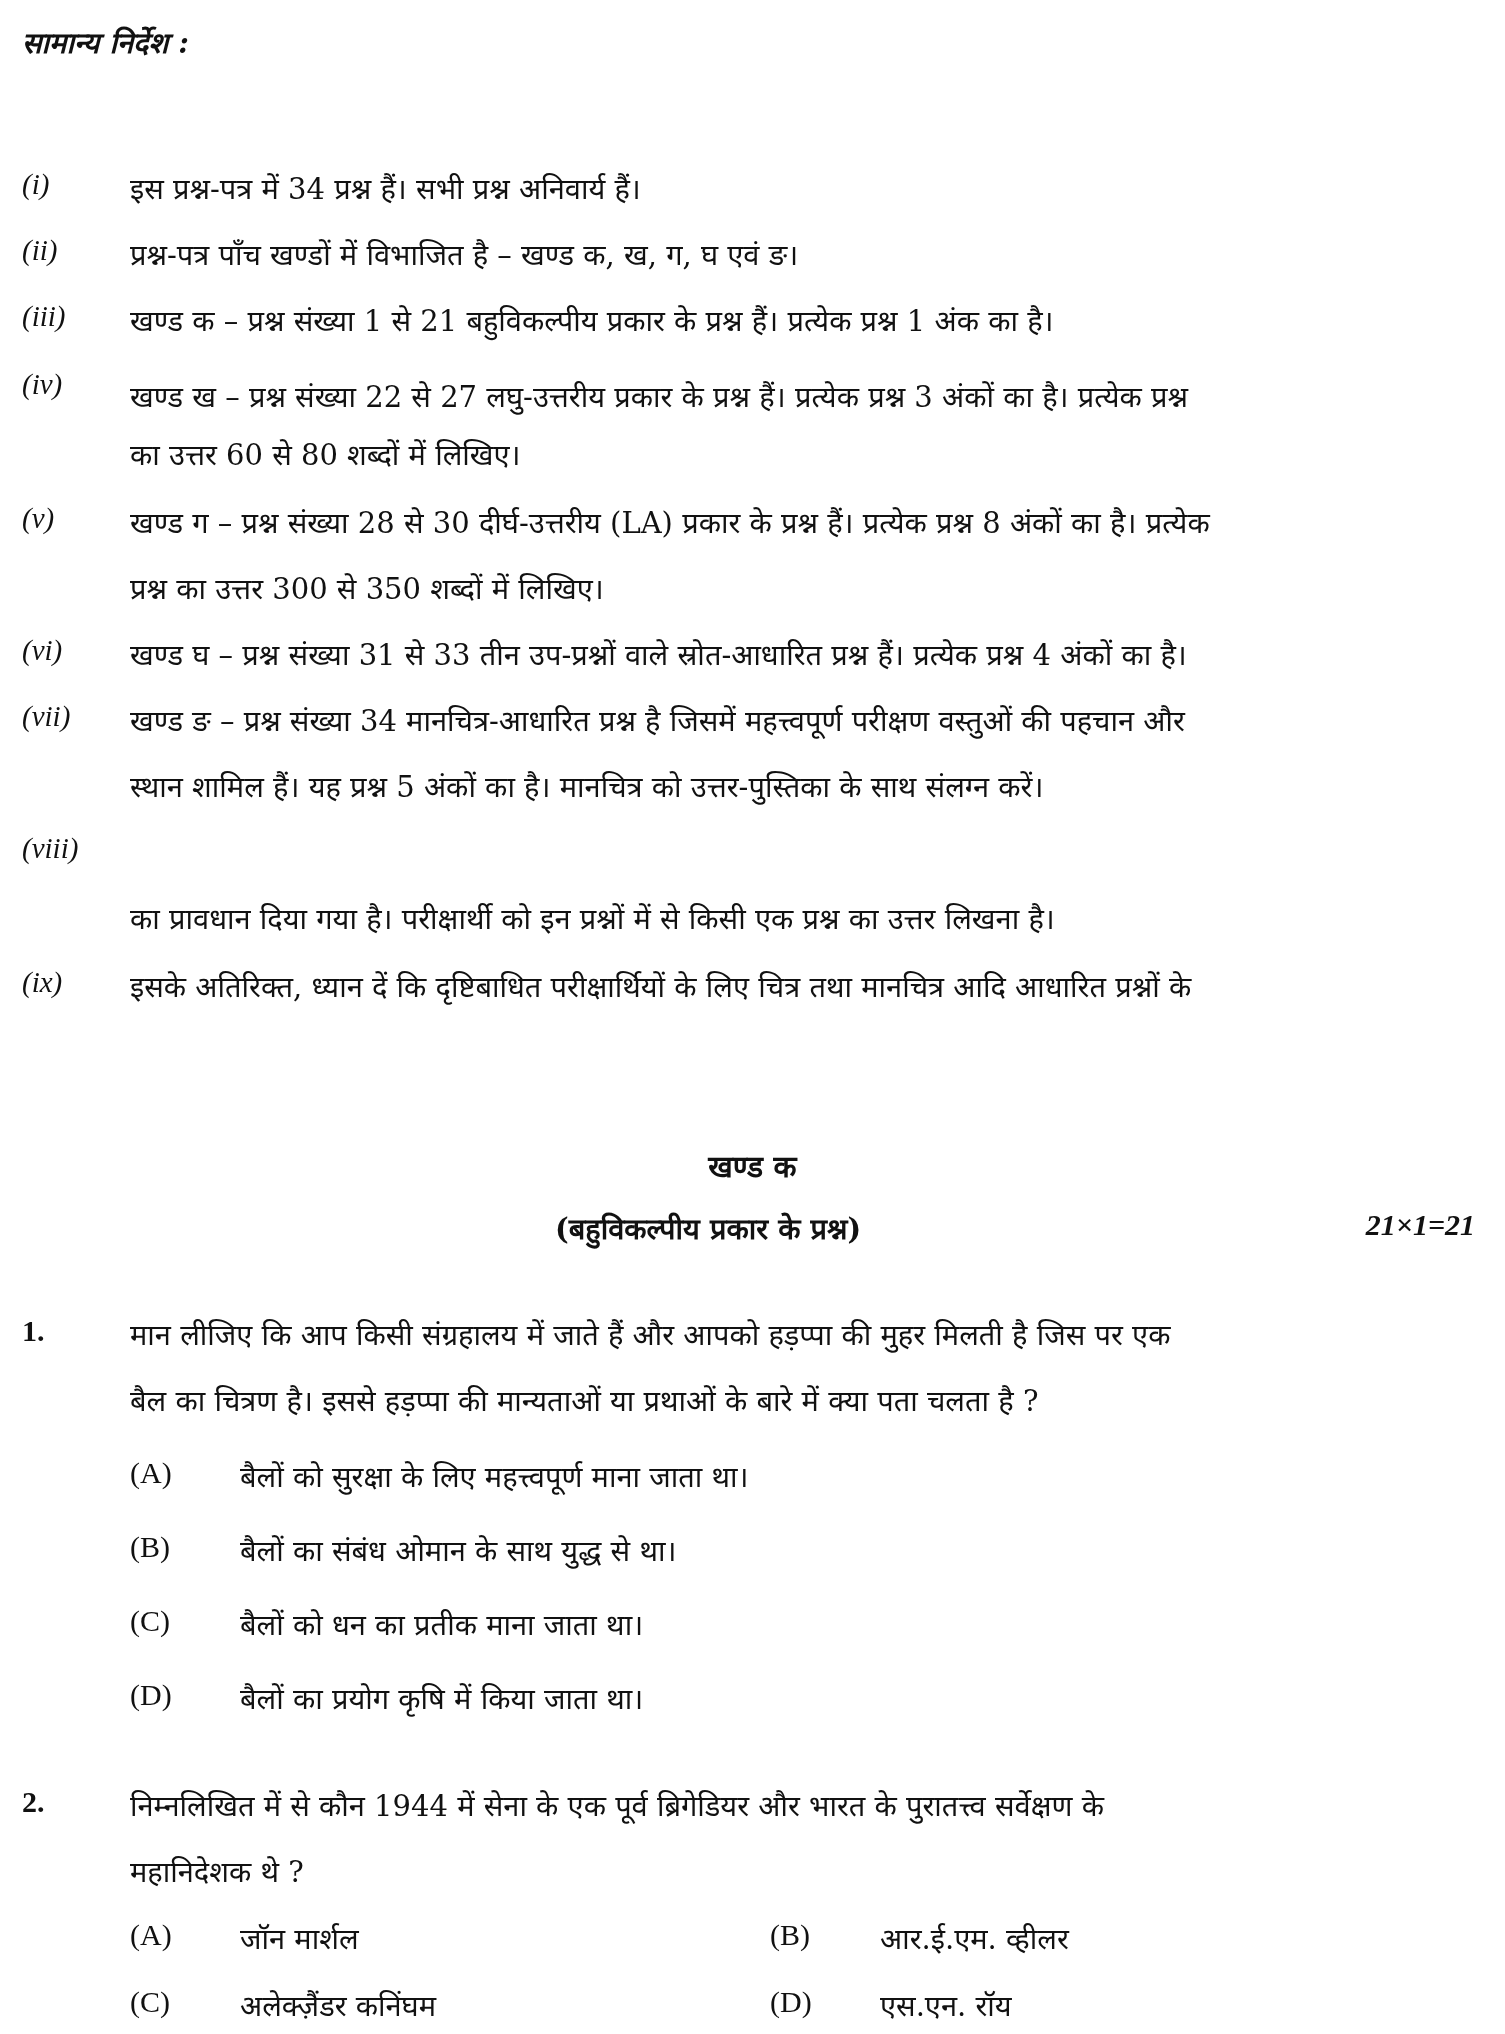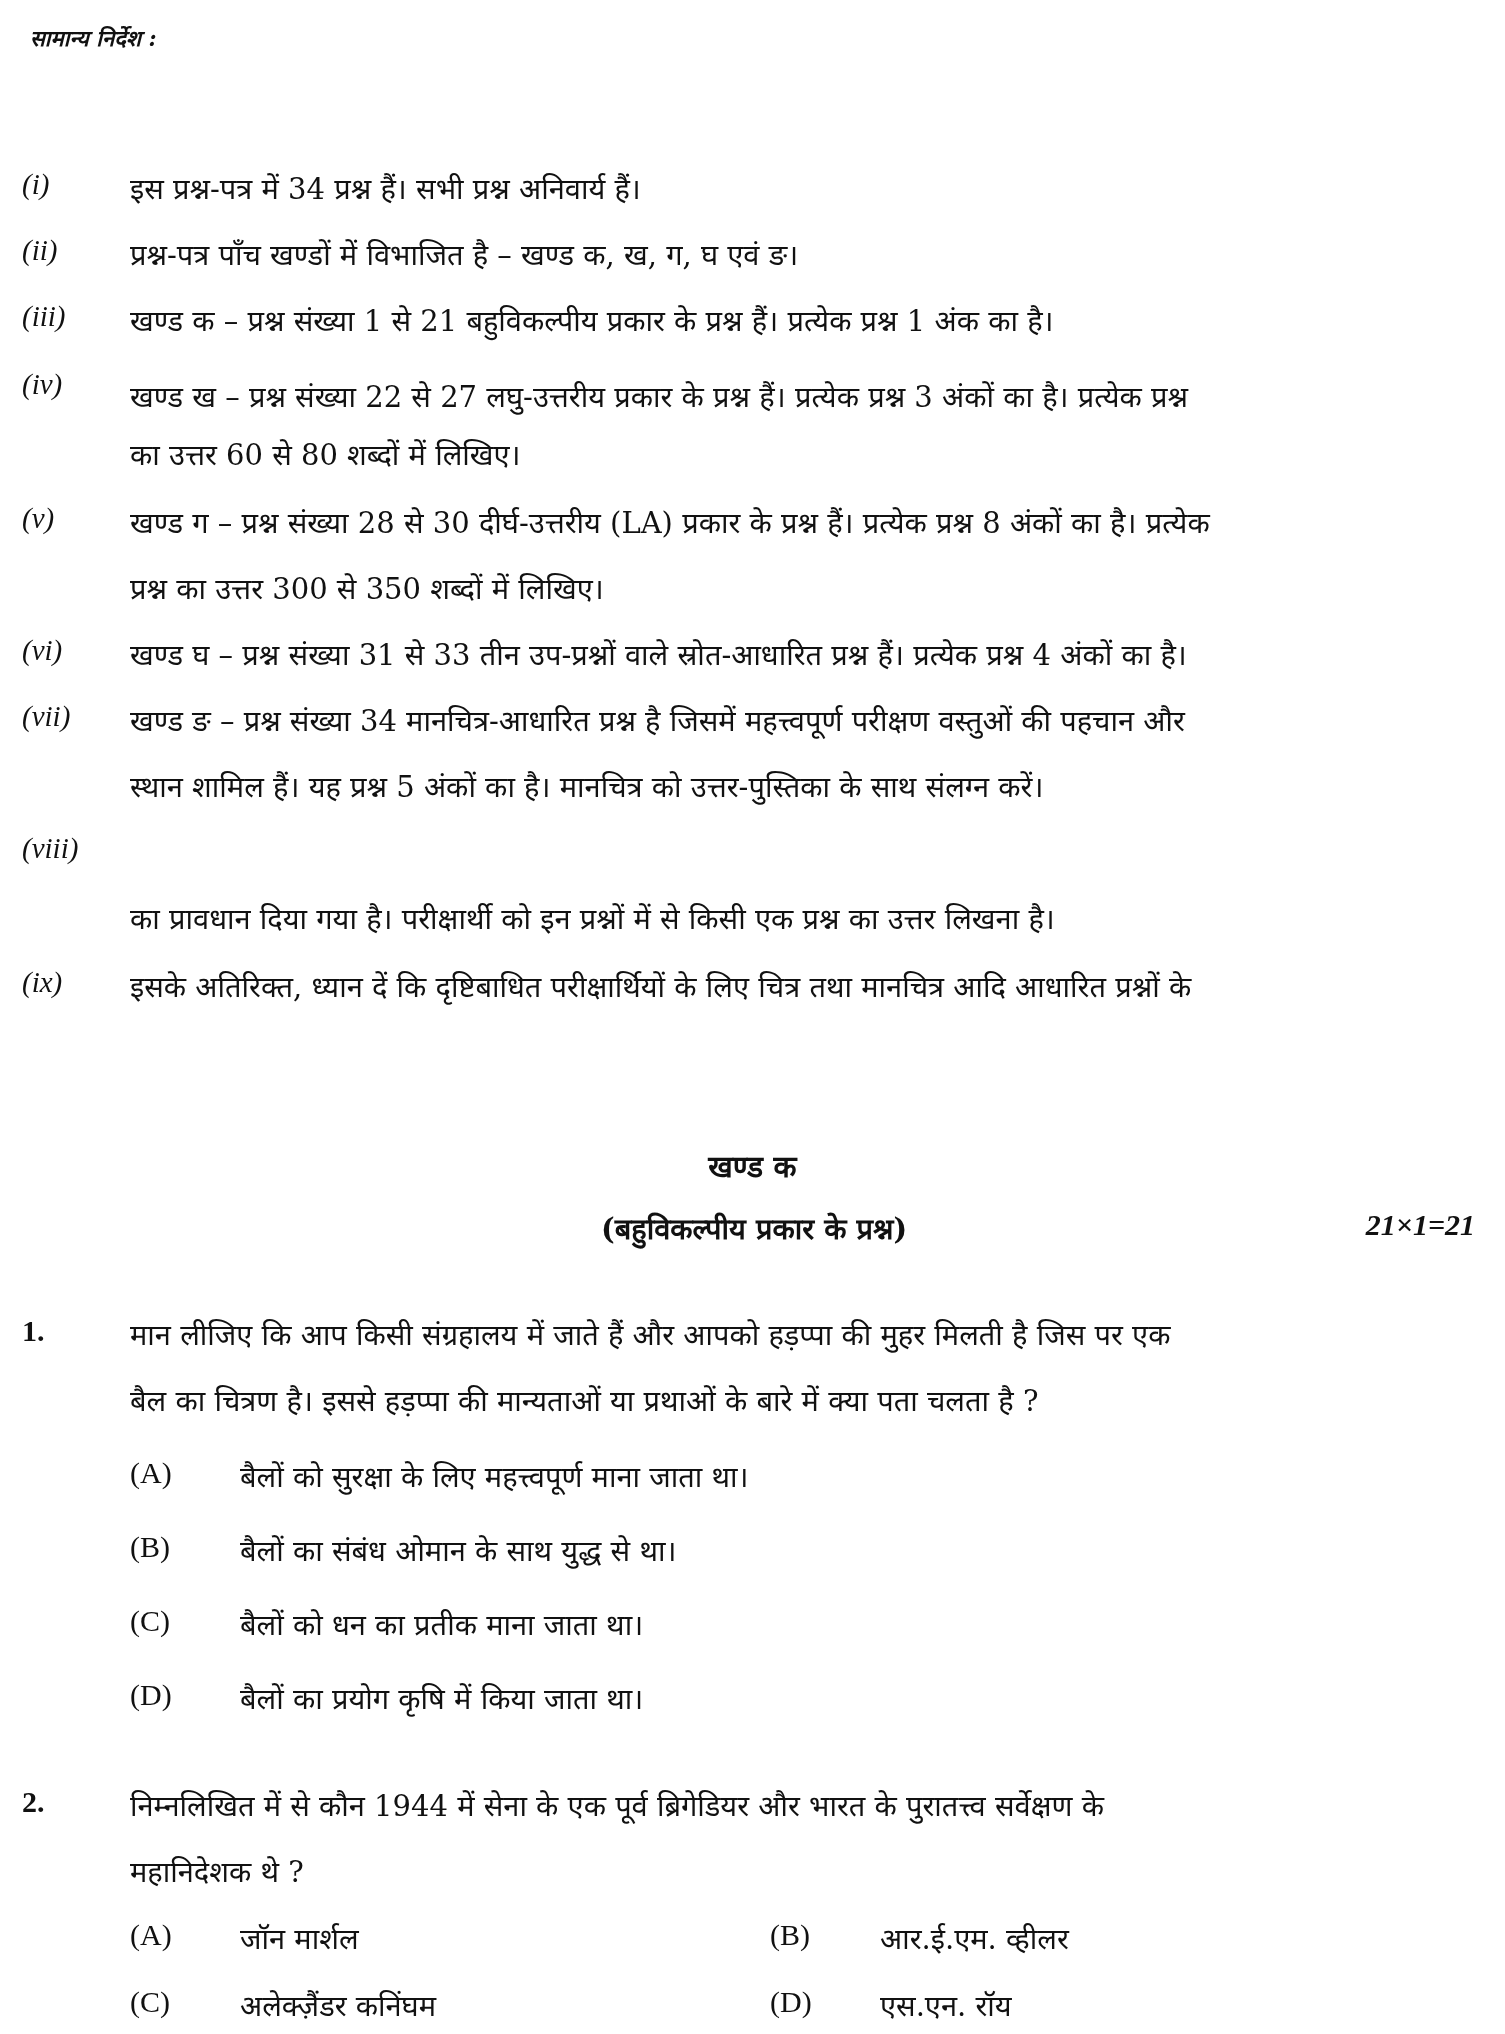--- a/index.html
+++ b/index.html
@@ -3,26 +3,26 @@
 <meta charset="utf-8">
 <style>
   html, body { margin: 0; padding: 0; background: #ffffff; }
   body {
     width: 1505px; height: 2034px; overflow: hidden; position: relative;
     font-family: "DejaVu Serif", "Liberation Serif", serif;
     color: #111111;
   }
   .page { position: absolute; left: 0; top: 0; width: 1505px; height: 2034px; }
   .abs { position: absolute; white-space: nowrap; }
-  .h-title { left: 22px; top: 22px; font-size: 22px; font-weight: bold; font-style: italic; margin-left: 8px; }
+  .h-title { left: 22px; top: 22px; font-size: 29px; font-weight: bold; font-style: italic; }
   .intro { left: 22px; top: 102px; font-size: 29px; font-style: italic; }
   .roman { font-style: italic; font-size: 29px; left: 22px; font-family: "Liberation Serif", serif; }
   .instr { left: 130px; font-size: 29px; }
   .sec-title { left: 0; width: 1505px; text-align: center; top: 1145px; font-size: 30px; font-weight: bold; }
-  .sec-sub { left: 555px; top: 1208px; font-size: 29px; font-weight: bold; margin-left: 46px; }
+  .sec-sub { left: 555px; top: 1208px; font-size: 29px; font-weight: bold; }
   .sec-marks { right: 30px; top: 1208px; font-size: 30px; font-weight: bold; font-style: italic; font-family: "Liberation Serif", serif; }
   .qnum { left: 22px; font-size: 30px; font-weight: bold; font-family: "Liberation Serif", serif; }
   .qtext { left: 130px; font-size: 29px; }
   .optlabel { font-size: 30px; font-family: "Liberation Serif", serif; }
   .opttext { font-size: 29px; text-align: right; }
 </style>
 </head>
 <body>
 
 <div class="page">

